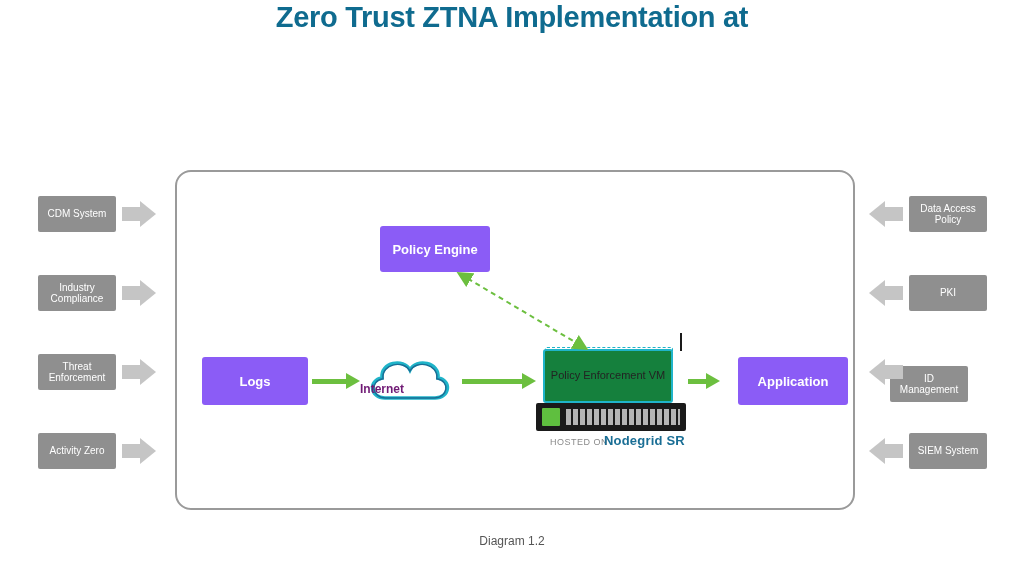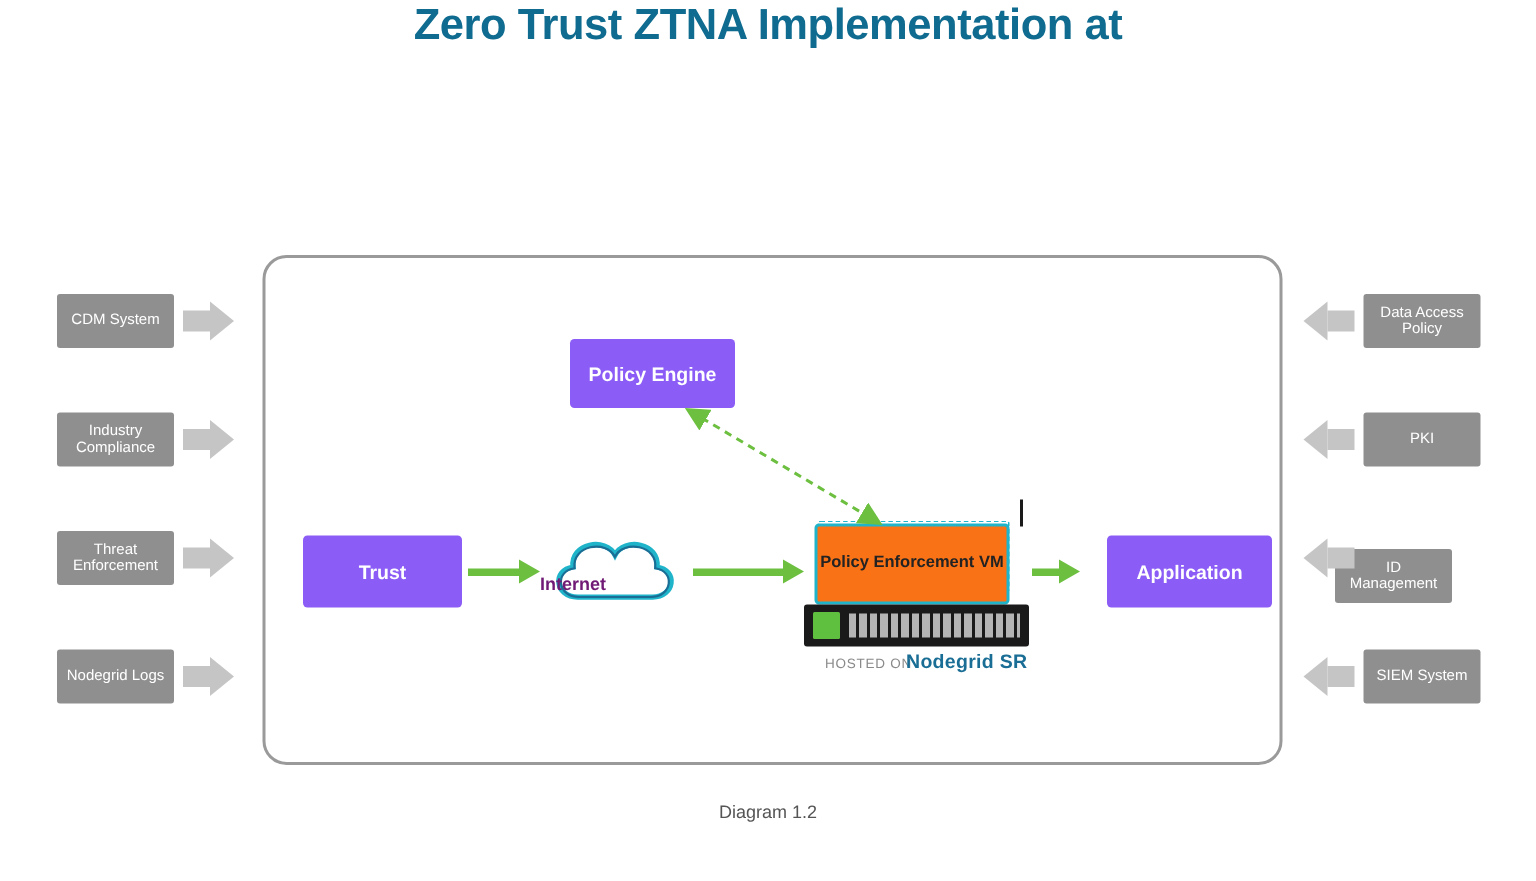--- a/index.html
+++ b/index.html
@@ -103,23 +103,23 @@
     font-weight: 600;
     font-size: 12px;
   }
   
   .pe-box {
     position: absolute;
     width: 130px;
     height: 54px;
     border: 2px solid #1fb4c9;
     border-radius: 3px;
-    background: #f97316;
+    background: #15803d;
     color: #232323;
-    font-weight: 700;
+    font-weight: 400;
     font-size: 11px;
     line-height: 1.2;
     text-align: center;
     display: flex;
     align-items: center;
     justify-content: center;
   }
   .pe-dashed {
     position: absolute;
     border: 1.5px dashed #1fb4c9;
@@ -196,21 +196,21 @@
 <div class="arrow-head-r" style="left:140px; top:201px;"></div>
 
 <div class="side-box" style="left:38px; top:275px;">Industry Compliance</div>
 <div class="arrow-stub-r" style="left:122px; top:286px;"></div>
 <div class="arrow-head-r" style="left:140px; top:280px;"></div>
 
 <div class="side-box" style="left:38px; top:354px;">Threat Enforcement</div>
 <div class="arrow-stub-r" style="left:122px; top:365px;"></div>
 <div class="arrow-head-r" style="left:140px; top:359px;"></div>
 
-<div class="side-box" style="left:38px; top:433px;">Nodegrid Logs</div>
+<div class="side-box" style="left:38px; top:433px;">Activity Zero</div>
 <div class="arrow-stub-r" style="left:122px; top:444px;"></div>
 <div class="arrow-head-r" style="left:140px; top:438px;"></div>
 
 <div class="side-box" style="left:909px; top:196px;">Data Access Policy</div>
 <div class="arrow-stub-l" style="left:885px; top:207px;"></div>
 <div class="arrow-head-l" style="left:869px; top:201px;"></div>
 
 <div class="side-box" style="left:909px; top:275px;">PKI</div>
 <div class="arrow-stub-l" style="left:885px; top:286px;"></div>
 <div class="arrow-head-l" style="left:869px; top:280px;"></div>
@@ -218,21 +218,21 @@
 <div class="side-box" style="left:890px; top:354px;margin-top:12px;">ID Management</div>
 <div class="arrow-stub-l" style="left:885px; top:365px;"></div>
 <div class="arrow-head-l" style="left:869px; top:359px;"></div>
 
 <div class="side-box" style="left:909px; top:433px;">SIEM System</div>
 <div class="arrow-stub-l" style="left:885px; top:444px;"></div>
 <div class="arrow-head-l" style="left:869px; top:438px;"></div>
 
 <div class="node-blue" style="left:380px; top:226px; width:110px; height:46px;">Policy Engine</div>
 
-<div class="node-blue" style="left:202px; top:357px; width:106px; height:48px;">Trust</div>
+<div class="node-blue" style="left:202px; top:357px; width:106px; height:48px;">Logs</div>
 
 <div class="cloud-wrap" style="left:360px; top:348px;">
   <svg width="100" height="66" viewBox="0 0 100 66">
     <path d="M25 50 C10 50 8 32 22 30 C20 14 44 10 50 22 C56 10 80 14 78 30 C92 32 90 50 75 50 Z" fill="#ffffff" stroke="#1fb4c9" stroke-width="3.5"></path>
     <path d="M25 50 C10 50 8 32 22 30 C20 14 44 10 50 22 C56 10 80 14 78 30 C92 32 90 50 75 50 Z" fill="none" stroke="#1a6e95" stroke-width="1.5" transform="translate(0,2) scale(0.96) translate(2,0)"></path>
   </svg>
   <div class="cloud-label">Internet</div>
 </div>
 
 <div class="pe-dashed" style="left:545px; top:347px; width:128px; height:48px;"></div>

